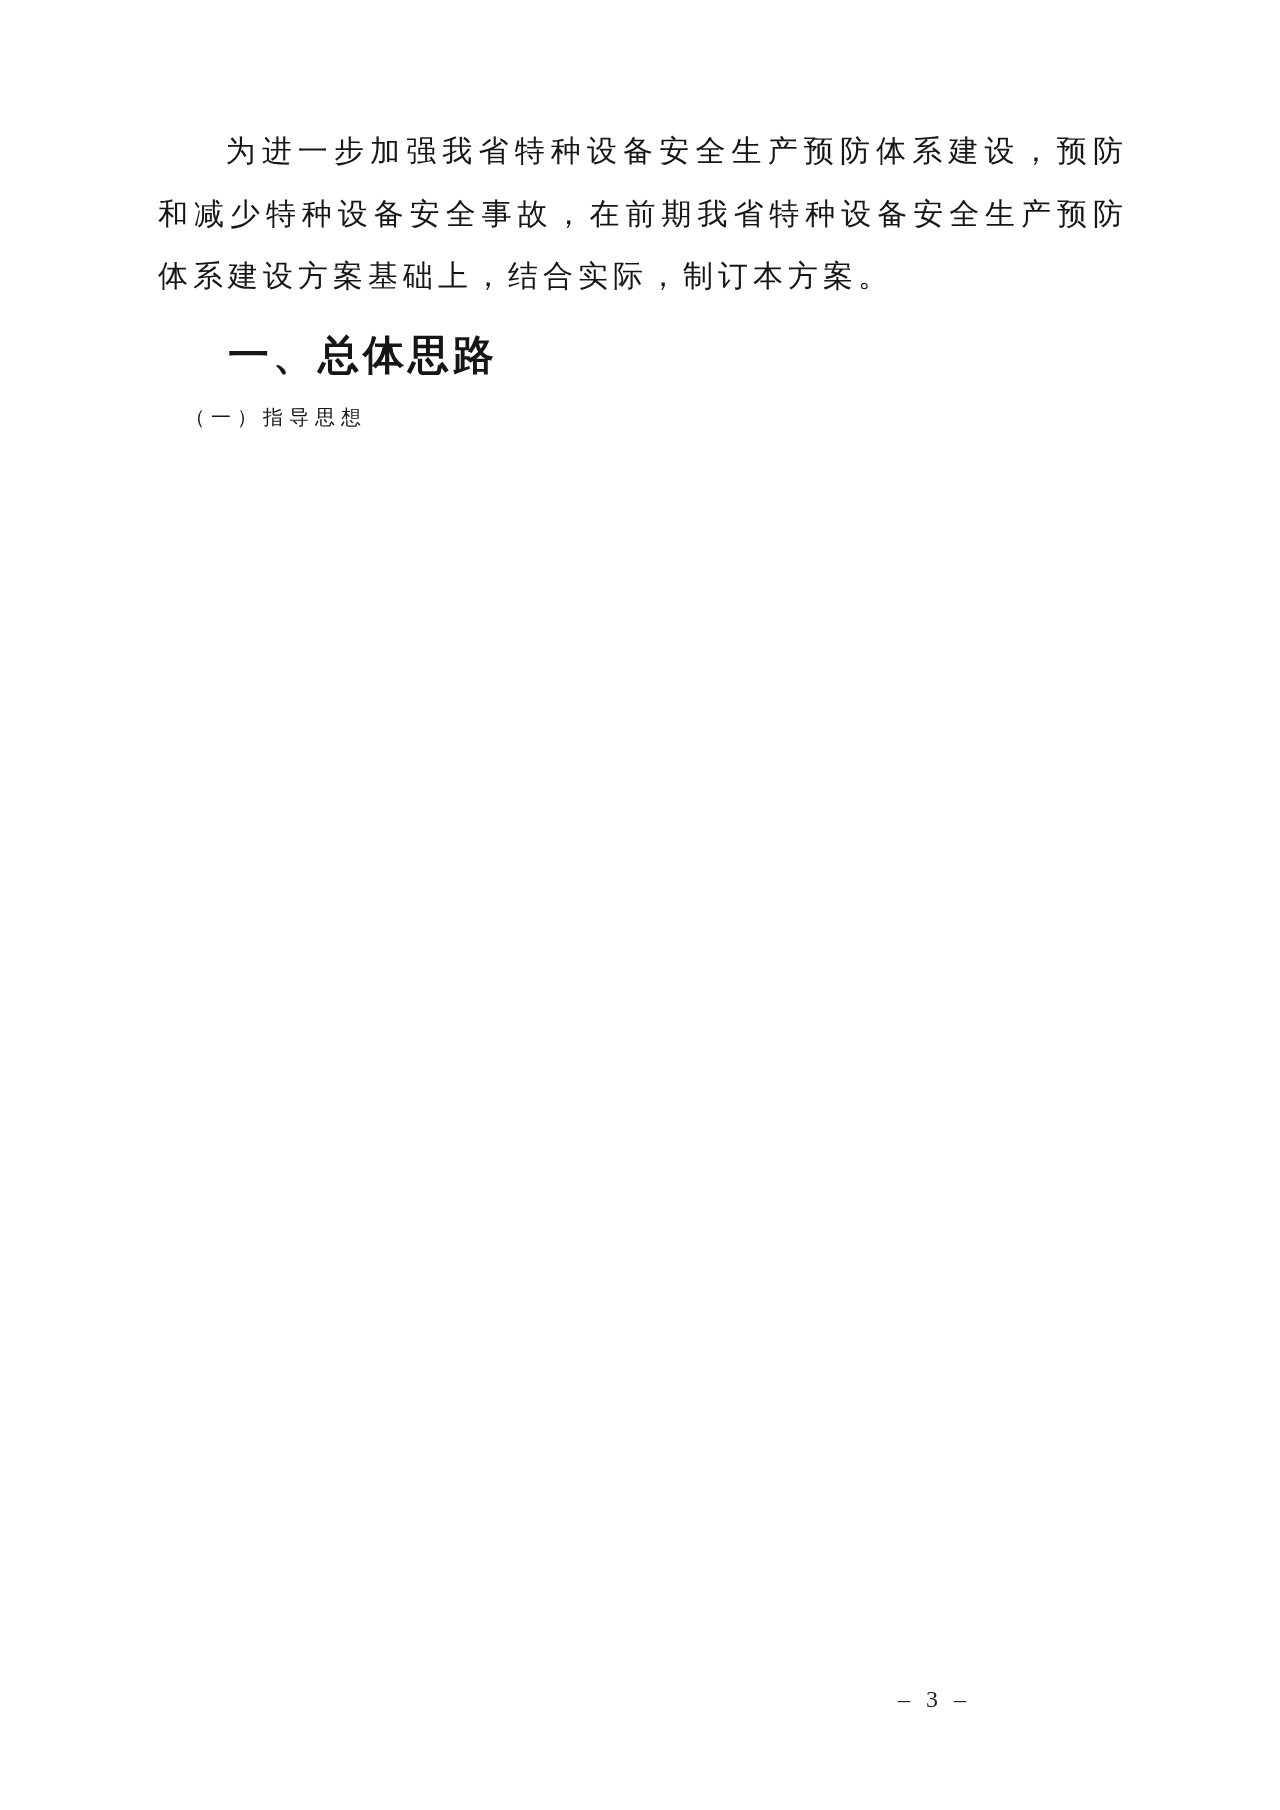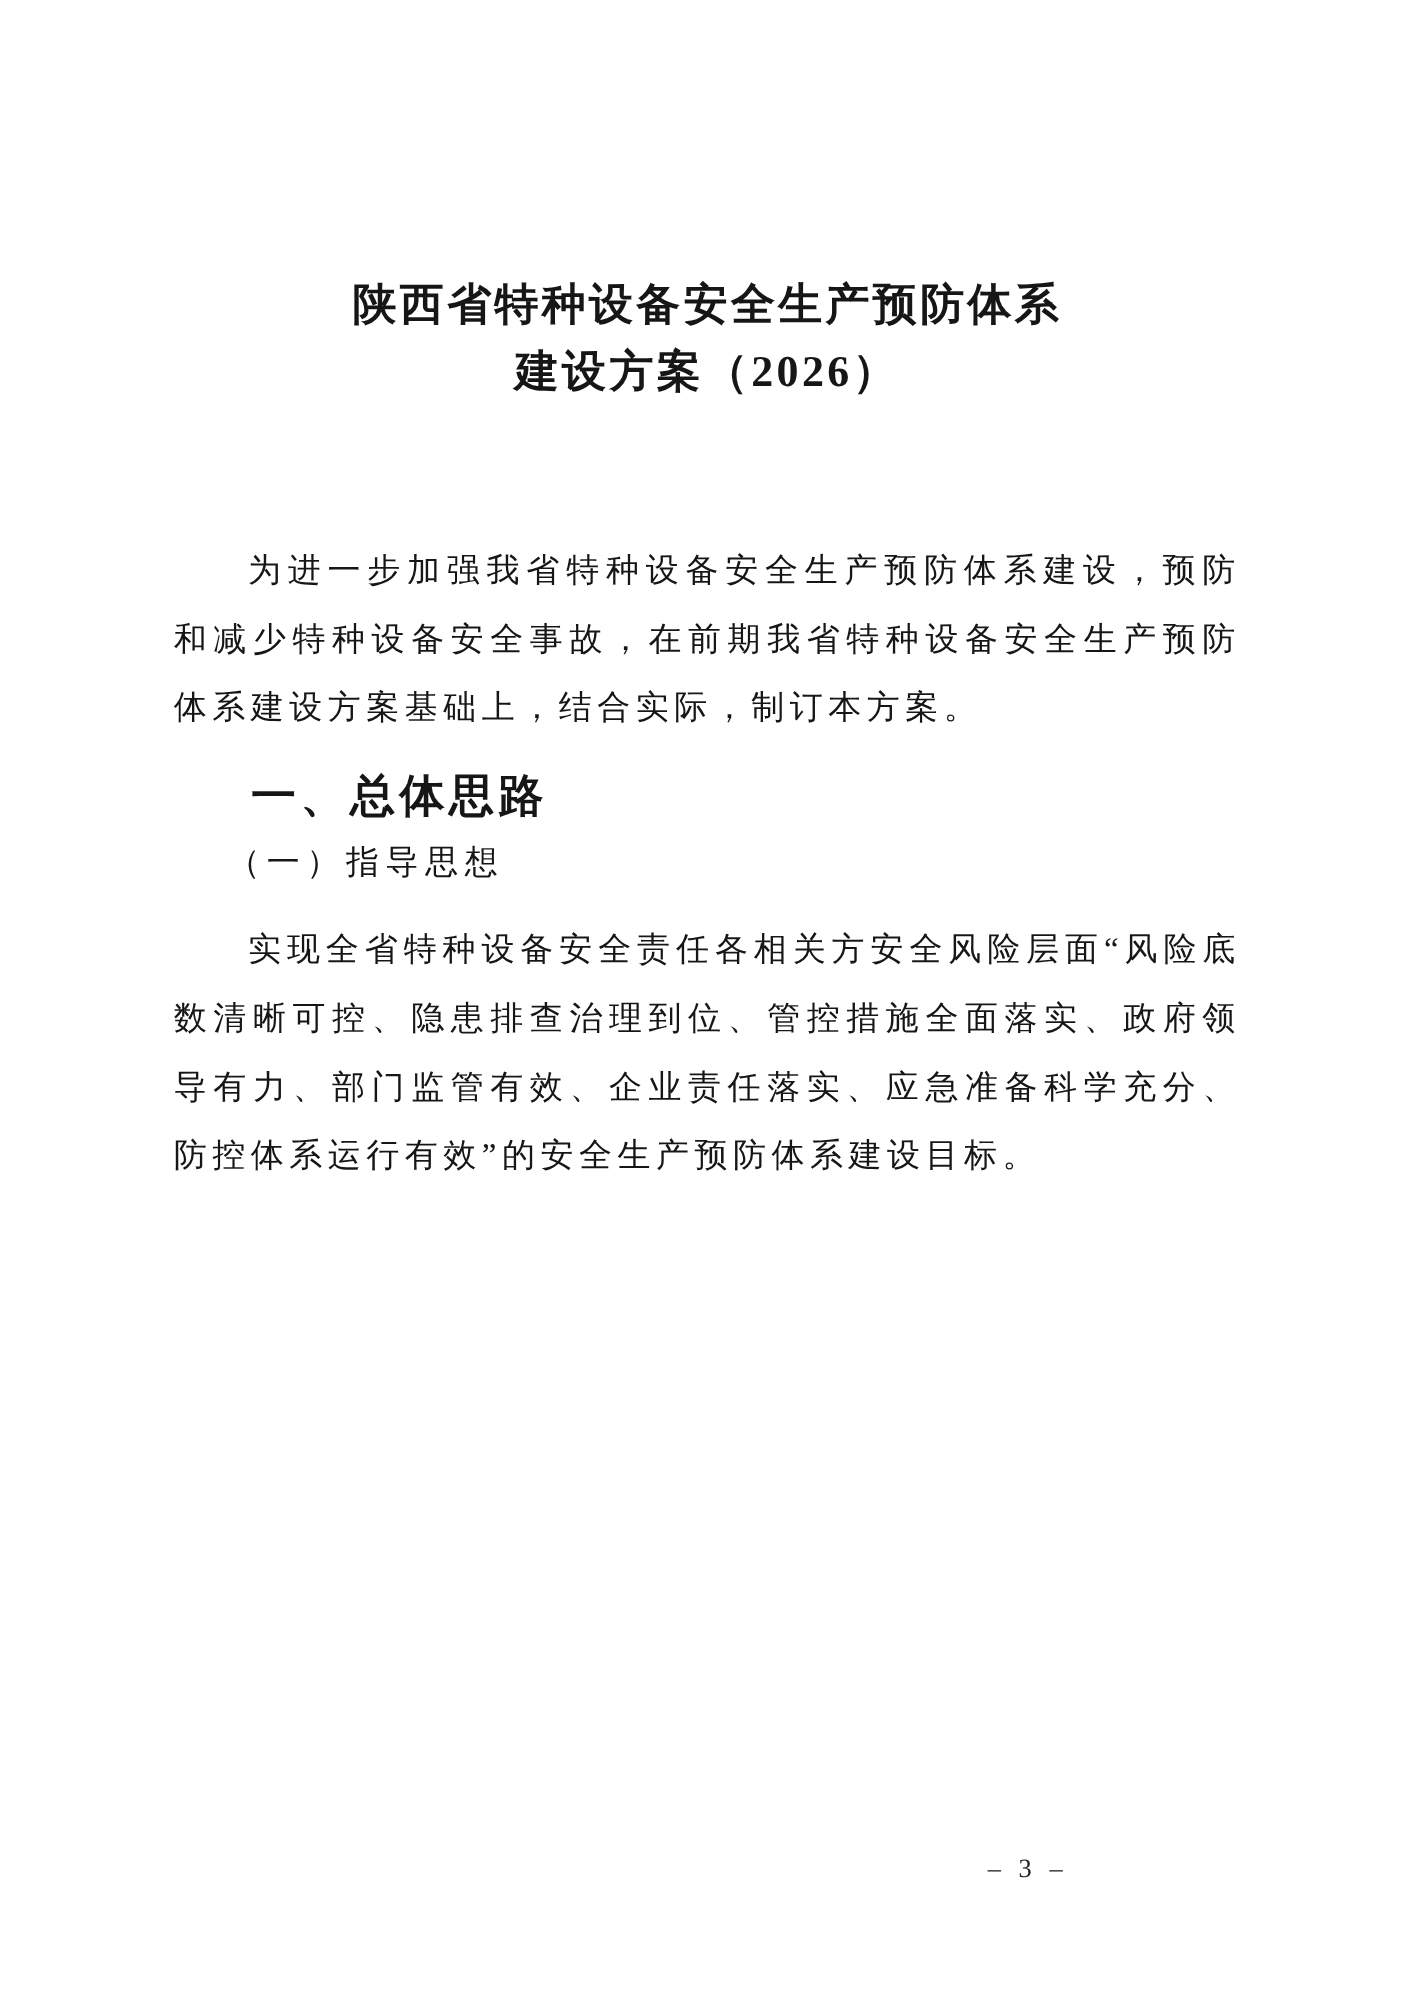--- a/index.html
+++ b/index.html
@@ -48,21 +48,21 @@
   .h1 {
     font-size: 41px;
     font-weight: 700;
     font-family: "Liberation Sans", "DejaVu Sans", sans-serif;
     line-height: 62.5px;
     letter-spacing: 4px;
     text-indent: 2.1em;
     margin: 0;
   }
   .h2 {
-    font-size: 30px;
+    font-size: 20px;
     font-weight: 400;
     line-height: 62.5px;
     letter-spacing: 6px;
     text-indent: 2.15em;
     margin: 0;
   }
   .page-num {
     position: absolute;
     left: 898px;
     top: 1686px;
@@ -71,28 +71,23 @@
     color: #222222;
     font-family: "Liberation Serif", "DejaVu Serif", serif;
   }
 </style>
 </head>
 <body>
 
 <div class="page">
   <div class="content">
 
-    <div class="title-wrap">
-      <div class="doc-title-line">陕西省特种设备安全生产预防体系</div>
-      <div class="doc-title-line">建设方案（2026）</div>
-    </div>
 
     <div class="body-wrap">
       <p class="para">为进一步加强我省特种设备安全生产预防体系建设，预防和减少特种设备安全事故，在前期我省特种设备安全生产预防体系建设方案基础上，结合实际，制订本方案。</p>
       <p class="h1">一、总体思路</p>
       <p class="h2">（一）指导思想</p>
-      <p class="para">实现全省特种设备安全责任各相关方安全风险层面“风险底数清晰可控、隐患排查治理到位、管控措施全面落实、政府领导有力、部门监管有效、企业责任落实、应急准备科学充分、防控体系运行有效”的安全生产预防体系建设目标。</p>
     </div>
 
   </div>
 
   <div class="page-num">– 3 –</div>
 </div>
 
 </body></html>

